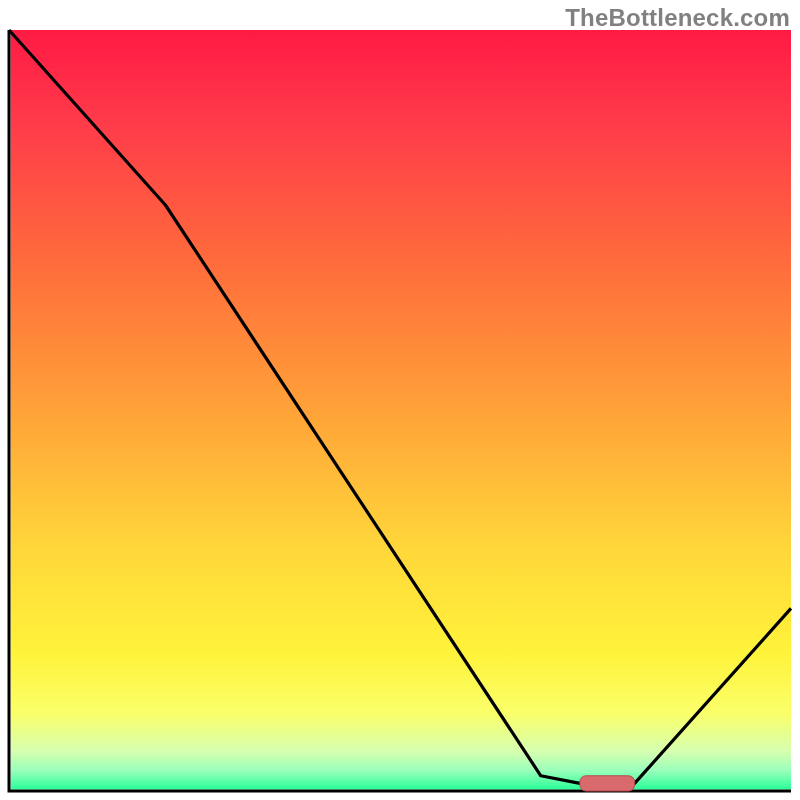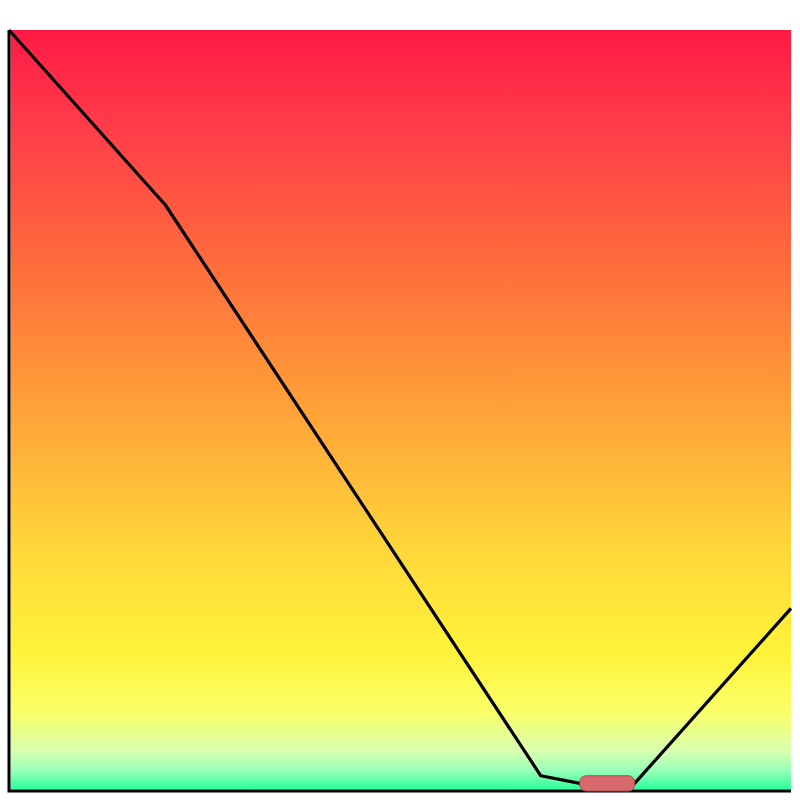--- a/index.html
+++ b/index.html
@@ -31,20 +31,21 @@
     top: 28px;
     width: 786px;
     height: 765px;
   }
   svg { display: block; }
 </style>
 </head>
 <body>
 
 <div class="frame">
+  <div class="watermark">TheBottleneck.com</div>
 
   <div class="plot-wrap">
     <svg id="chart-svg" width="786" height="765" viewBox="0 0 786 765">
       <defs>
         <linearGradient id="bg-grad" x1="0" y1="0" x2="0" y2="1">
             <stop offset="0%" stop-color="#ff1a44"></stop>
             <stop offset="12%" stop-color="#ff3a4a"></stop>
             <stop offset="30%" stop-color="#ff6a3c"></stop>
             <stop offset="50%" stop-color="#ffa238"></stop>
             <stop offset="68%" stop-color="#ffd63a"></stop>

